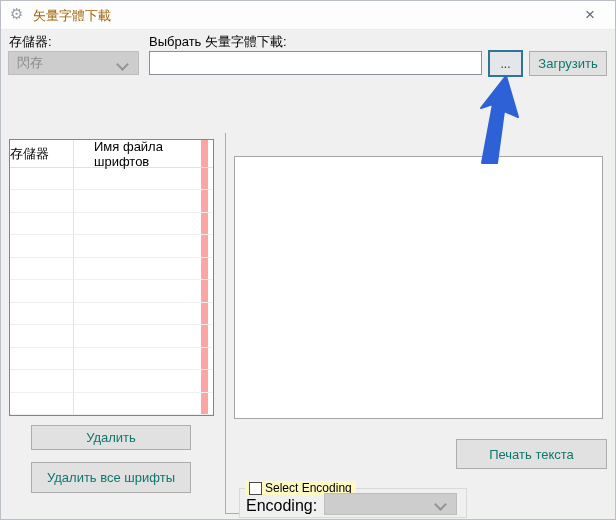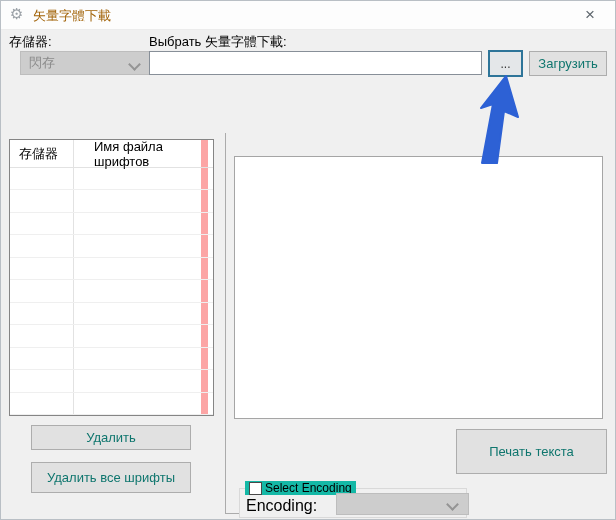--- a/index.html
+++ b/index.html
@@ -9,42 +9,42 @@
     font-family:"Liberation Sans","DejaVu Sans",sans-serif;font-size:13px;color:#000;
   }
   
   .titlebar{position:absolute;left:0;top:0;width:100%;height:28px;background:#fdfdfd;border-bottom:1px solid #ececec;}
   .title-icon{position:absolute;left:9px;top:5px;font-size:15px;color:#9aa0a6;line-height:16px;}
   .title-text{position:absolute;left:32px;top:6px;color:#a16207;font-size:13px;}
   .close-btn{position:absolute;right:14px;top:4px;width:22px;height:20px;display:flex;align-items:center;justify-content:center;color:#5f676e;font-size:17px;cursor:default;}
   
   .label{position:absolute;white-space:nowrap;}
   .btn{position:absolute;background:#e1e1e1;border:1px solid #adadad;display:flex;align-items:center;justify-content:center;box-sizing:border-box;font-size:13px;color:#0f766e;}
-  .combo-disabled{position:absolute;background:#cdcdcd;border:1px solid #bdbdbd;box-sizing:border-box;color:#8b8b8b;display:flex;align-items:center;padding:10px 8px;margin-left:12px;}
+  .combo-disabled{position:absolute;background:#cdcdcd;border:1px solid #bdbdbd;box-sizing:border-box;color:#8b8b8b;display:flex;align-items:center;padding:10px 8px;}
   .chev{position:absolute;right:11px;top:8px;width:7px;height:7px;border-right:2px solid #949494;border-bottom:2px solid #949494;transform:rotate(45deg);}
   .chev.small{top:6px;}
   .textbox{position:absolute;box-sizing:border-box;background:#fff;border:1px solid #878f98;font-family:inherit;font-size:13px;padding:0 5px;outline:none;}
   .browse{background:#e4e7e9;border:2px solid #2e7599;color:#333;font-size:12px;}
   
   .font-table{position:absolute;left:8px;top:138px;width:205px;height:277px;background:#fff;border:1px solid #858585;box-sizing:border-box;display:flex;flex-direction:column;overflow:hidden;}
   .thead{display:flex;height:27px;flex:0 0 27px;border-bottom:1px solid #e2e2e2;}
   .tc{box-sizing:border-box;display:flex;align-items:center;}
-  .c1{width:64px;border-right:1px solid #e2e2e2;padding-left:9px;}
+  .c1{width:64px;border-right:1px solid #e2e2e2;}
   .c2{width:120px;border-right:7px solid #fca5a5;padding-left:6px;margin-left:14px;}
   .c3{flex:1;}
   .tbody{flex:1;display:flex;flex-direction:column;}
   .trow{flex:1;display:flex;border-bottom:1px solid #efefef;}
   
   .v-divider{position:absolute;left:224px;top:132px;width:1px;height:381px;background:#ababab;}
   .v-divider-foot{position:absolute;left:224px;top:512px;width:14px;height:1px;background:#ababab;}
   
   .test-area{position:absolute;left:233px;top:155px;width:369px;height:263px;box-sizing:border-box;background:#fff;border:1px solid #a5a5a5;resize:none;font-family:inherit;font-size:13px;padding:4px;outline:none;}
   
   .groupbox{position:absolute;left:238px;top:487px;width:228px;height:30px;border:1px solid #d9d9d9;box-sizing:border-box;}
-  .legend{position:absolute;left:5px;top:-8px;background:#14b8a6;padding:0 4px;display:flex;align-items:center;font-size:12px;}
+  .legend{position:absolute;left:5px;top:-8px;background:#fef9c3;padding:0 4px;display:flex;align-items:center;font-size:12px;}
   .checkbox{width:13px;height:13px;background:#fff;border:1px solid #494949;box-sizing:border-box;margin-right:3px;}
   .enc-label{position:absolute;left:6px;top:8px;font-size:16px;}
   .enc-combo{left:84px;top:4px;width:133px;height:22px;}
   
   .arrow-svg{position:absolute;left:468px;top:66px;width:64px;height:104px;pointer-events:none;}
 </style>
 </head>
 <body>
 
 <div class="window">
@@ -132,21 +132,21 @@
           <div class="tc c2"></div>
           <div class="tc c3"></div>
         </div>
       </div>
   </div>
 
   <div class="btn" style="left:30px;top:424px;width:160px;height:25px;">Удалить</div>
   <div class="btn" style="left:30px;top:461px;width:160px;height:31px;">Удалить все шрифты</div>
 
   <textarea class="test-area" style=""></textarea>
-  <div class="btn" style="left:455px;top:428px;width:151px;height:45px;">Печать текста</div>
+  <div class="btn" style="left:455px;top:438px;width:151px;height:30px;">Печать текста</div>
 
   <div class="groupbox">
     <div class="legend">
       <span class="checkbox"></span>
       <span>Select Encoding</span>
     </div>
     <div class="enc-label">Encoding:</div>
     <div class="combo-disabled enc-combo">
       <span></span>
       <span class="chev small"></span>

